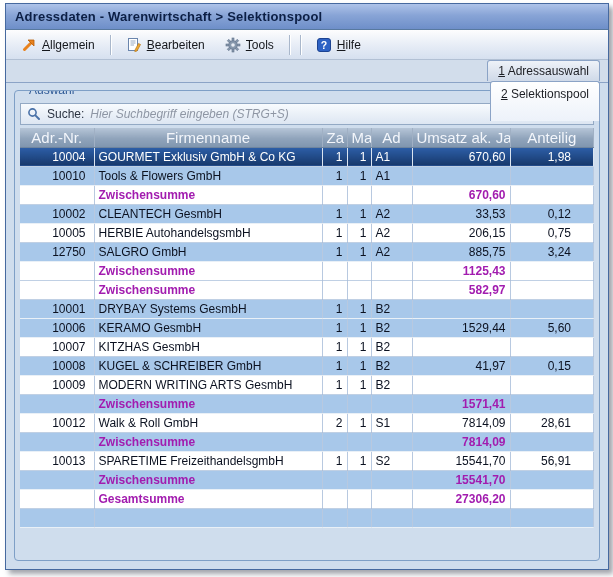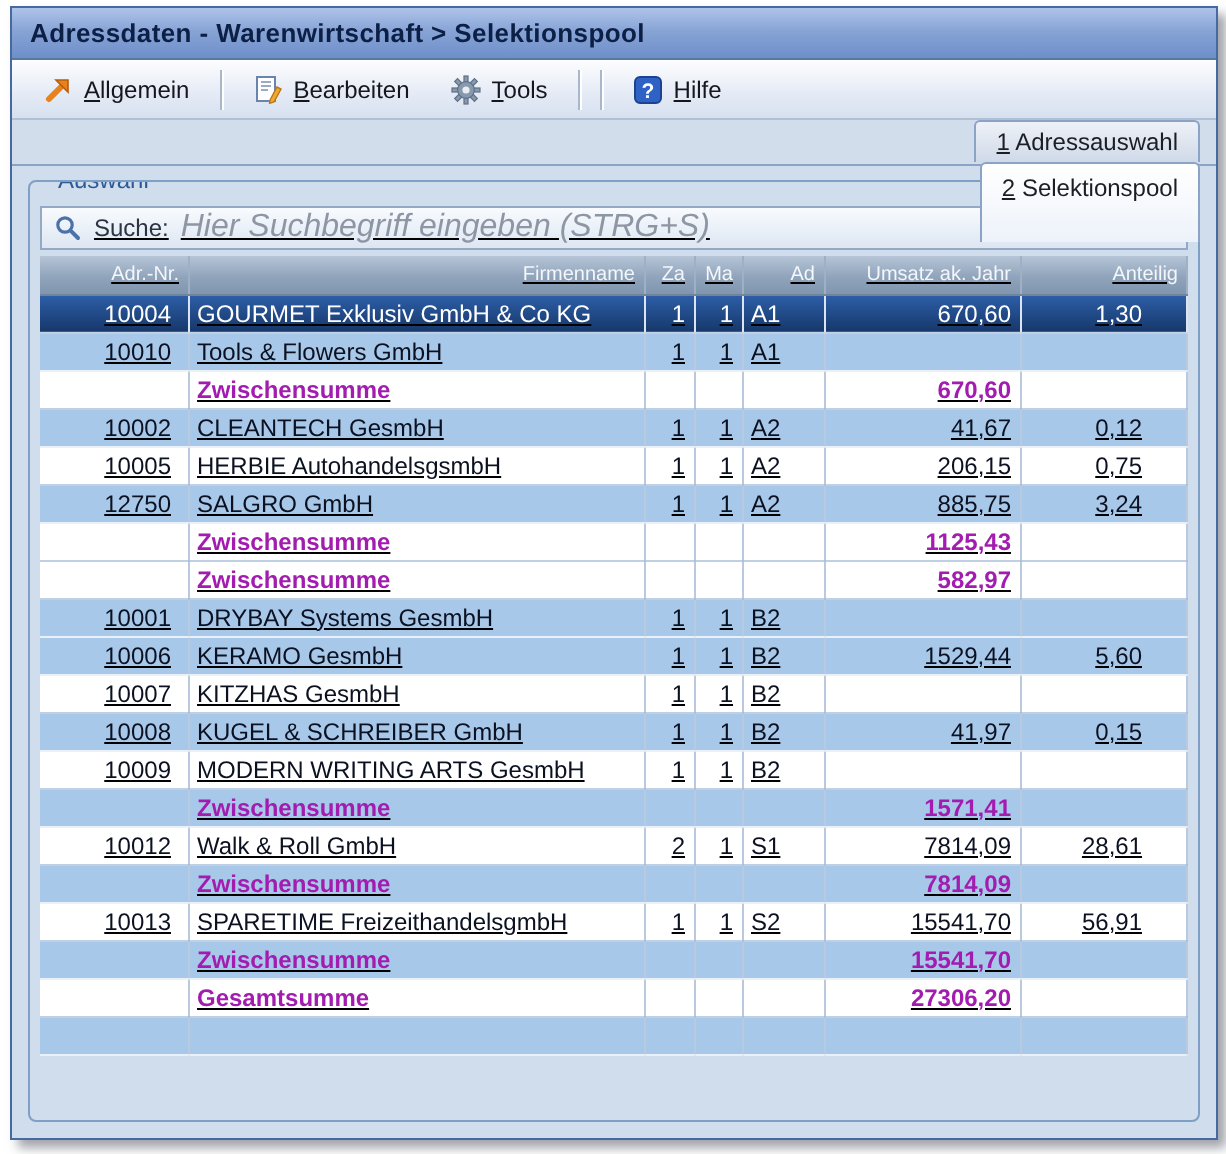--- a/index.html
+++ b/index.html
@@ -34,36 +34,36 @@
   .tab { font-size:12px; color:#1c1e24; padding:3px 10px 3px;
          border:1px solid #8ba3c6; border-bottom:none; border-radius:3px 3px 0 0;
          background:linear-gradient(#eef2f8,#cfd9e8); margin-right:2px; position:relative; }
   .tab.active { background:linear-gradient(#ffffff,#edf2fa); padding-top:5px;
                 margin-bottom:-1px; padding-bottom:20px; z-index:2; }
 
   
   .content { position:absolute; top:79px; bottom:0; left:0; right:0;
              background:#cfdded; padding:7px 8px 8px; }
   .groupbox { position:relative; height:100%; border:1px solid #7e9fc6; border-radius:4px;
-              padding:12px 5px 5px; overflow:hidden;text-decoration:underline; }
+              padding:12px 5px 5px; overflow:hidden; }
   .groupbox-label { position:absolute; top:-8px; left:10px; padding:0 4px;
                     background:#cfdded; font-size:12px; color:#2f5a96; }
 
   
   .searchbar { display:flex; align-items:center; gap:6px; height:22px; padding:0 6px;
                border:1px solid #93a9c4; background:linear-gradient(#f8fbfe,#dde6f2);
                margin-bottom:3px; }
   .search-label { font-size:12px; color:#2c3442; }
   .search-input { flex:1; border:none; outline:none; background:transparent;
-                  font-size:16px; color:#1a1f28; font-family:inherit; }
+                  font-size:12px; color:#1a1f28; font-family:inherit; }
   .search-input::placeholder { font-style:italic; color:#8e96a4; }
 
   
   table { width:100%; border-collapse:collapse; table-layout:fixed; }
-  thead th { height:19px; padding:0 4px; text-align:right; font-weight:normal; font-size:10px;
+  thead th { height:19px; padding:0 4px; text-align:center; font-weight:normal; font-size:15px;
              color:#f3f6fb; white-space:nowrap; overflow:hidden;
              background:linear-gradient(#b6c5d7 0%, #90a4bb 55%, #8096af 100%);
              border-right:1px solid #a0b0c4; border-bottom:1px solid #6f859e; }
   tbody td { height:19px; padding:0 4px; font-size:12px; color:#0b1120; white-space:nowrap;
              overflow:hidden; background:#ffffff;
              border-right:1px solid rgba(125,150,190,.28);
              border-bottom:1px solid rgba(125,150,190,.18); }
   tr.stripe td { background:#a8c8ea; border-bottom-color:rgba(255,255,255,.55); }
   tr.selected td { background:linear-gradient(#2d5fa8,#17386b); color:#ffffff;
                    border-right-color:rgba(255,255,255,.25); }
@@ -174,21 +174,21 @@
             </tr>
           </thead>
         <tbody>
             <tr class="selected">
               <td class="num col-nr">10004</td>
               <td class="">GOURMET Exklusiv GmbH &amp; Co KG</td>
               <td class="num">1</td>
               <td class="num">1</td>
               <td class="">A1</td>
               <td class="num">670,60</td>
-              <td class="num col-anteil">1,30</td>
+              <td class="num col-anteil">1,98</td>
             </tr>
             <tr class="stripe">
               <td class="num col-nr">10010</td>
               <td class="">Tools &amp; Flowers GmbH</td>
               <td class="num">1</td>
               <td class="num">1</td>
               <td class="">A1</td>
               <td class="num"></td>
               <td class="num col-anteil"></td>
             </tr>
@@ -200,21 +200,21 @@
               <td class=""></td>
               <td class="num">670,60</td>
               <td class="num col-anteil"></td>
             </tr>
             <tr class="stripe">
               <td class="num col-nr">10002</td>
               <td class="">CLEANTECH GesmbH</td>
               <td class="num">1</td>
               <td class="num">1</td>
               <td class="">A2</td>
-              <td class="num">41,67</td>
+              <td class="num">33,53</td>
               <td class="num col-anteil">0,12</td>
             </tr>
             <tr class="">
               <td class="num col-nr">10005</td>
               <td class="">HERBIE AutohandelsgsmbH</td>
               <td class="num">1</td>
               <td class="num">1</td>
               <td class="">A2</td>
               <td class="num">206,15</td>
               <td class="num col-anteil">0,75</td>

